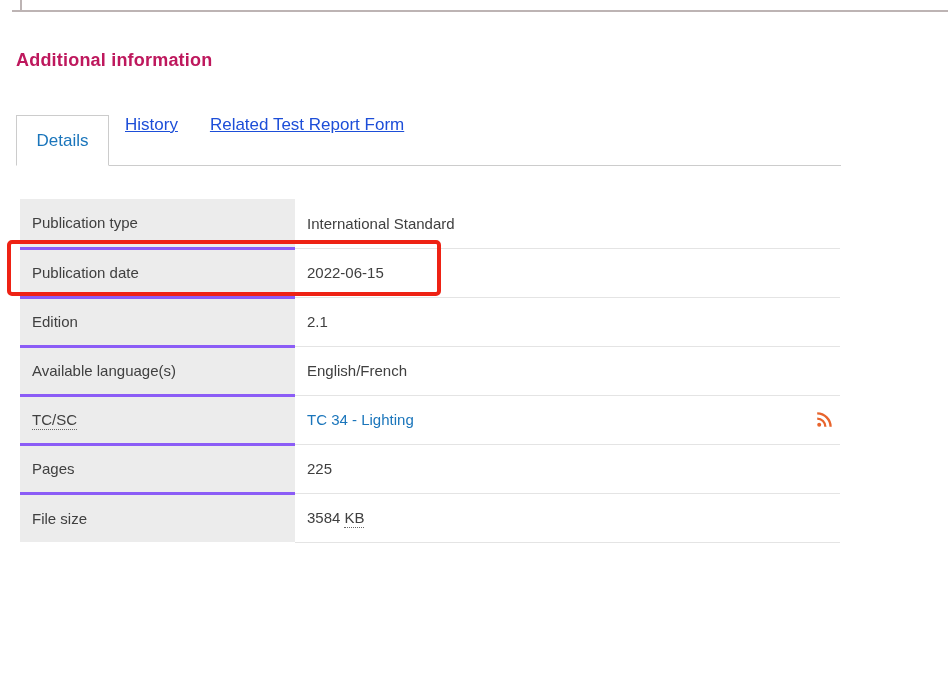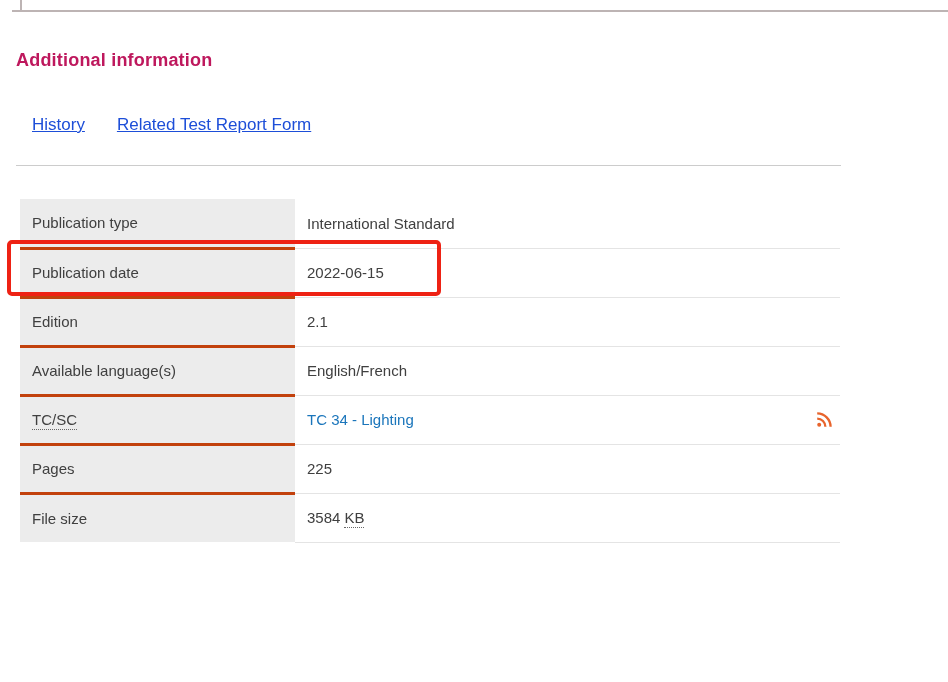--- a/index.html
+++ b/index.html
@@ -39,21 +39,21 @@
   
   table.details {
     position:absolute; left:20px; top:199px; width:820px;
     border-collapse:collapse; font-size:15px; color:#404040;
   }
   table.details tr { height:49px; }
   table.details tr.tall { height:78px; }
   table.details th {
     box-sizing:border-box; width:275px; background:#ececec;
     font-weight:normal; text-align:left; vertical-align:middle;
-    padding:0 12px; border-bottom:3px solid #c2410c; color:#404040;
+    padding:0 12px; border-bottom:3px solid #8b5cf6; color:#404040;
   }
   table.details tr:last-child th { border-bottom:none; }
   table.details td {
     vertical-align:middle; padding:0 12px;
     border-bottom:1px solid #e4e4e4; position:relative;
   }
   .dotted { border-bottom:1px dotted #666666; padding-bottom:1px; }
   a.link { color:#1a75bb; text-decoration:none; cursor:pointer; }
   td .stack a.link { display:block; line-height:29px; }
 
@@ -81,20 +81,23 @@
 </style>
 </head>
 <body>
 
 <div class="top-line"></div>
 <div class="top-tick"></div>
 
 <div class="heading">Additional information</div>
 
 <div class="tabbar">
+  <div class="tab-active">
+    <span>Details</span>
+  </div>
   <div class="tab">
     <span>History</span>
   </div>
   <div class="tab">
     <span>Related Test Report Form</span>
   </div>
 </div>
 
 <table class="details">
   <tbody>

